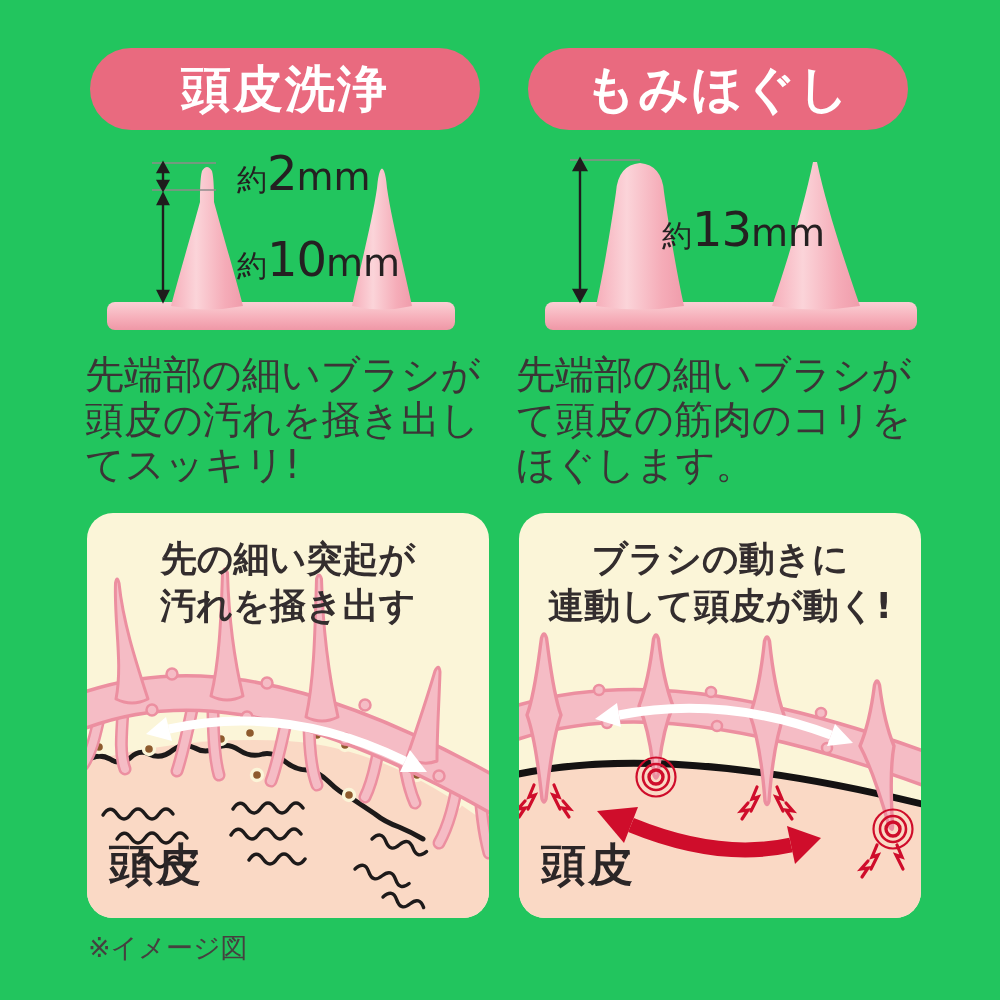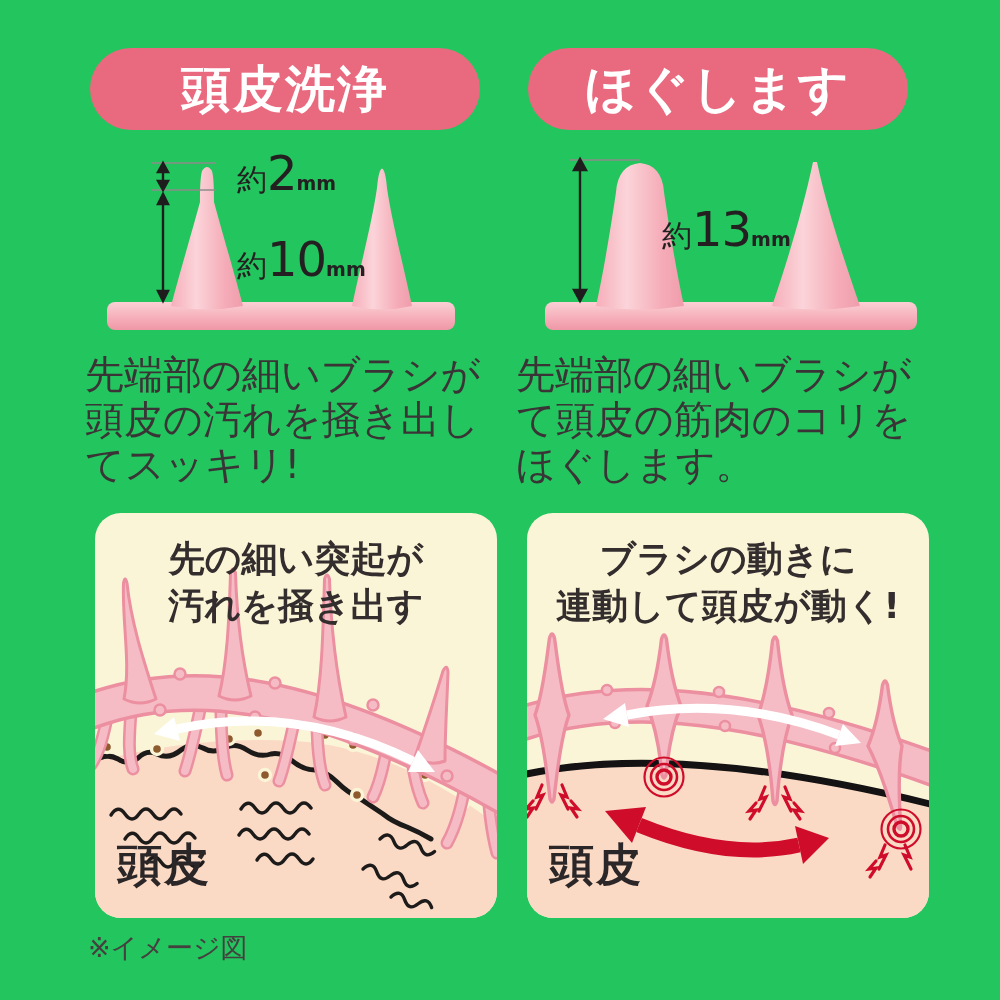--- a/index.html
+++ b/index.html
@@ -13,29 +13,29 @@
     position:absolute;height:82px;border-radius:41px;background:#E96A7F;
     color:#ffffff;display:flex;align-items:center;justify-content:center;
     font-size:50px;font-weight:700;letter-spacing:2px;
   }
   .pill-left{left:90px;top:48px;width:390px;}
   .pill-right{left:528px;top:48px;width:380px;}
   
   .dim{position:absolute;color:#242021;white-space:nowrap;line-height:1;}
   .dim-pre{font-size:30px;font-weight:500;}
   .dim-val{font-size:48px;font-weight:500;letter-spacing:-1px;}
-  .dim-unit{font-size:19px;font-weight:700;}
+  .dim-unit{font-size:38px;font-weight:400;}
   
   .desc{position:absolute;width:440px;color:#3B3436;font-size:39px;font-weight:500;line-height:45px;}
   .desc-left{left:85px;top:352px;}
   .desc-right{left:516px;top:352px;}
   
   .panel{
     position:absolute;top:513px;width:402px;height:405px;background:#FBF5D8;
-    border-radius:26px;overflow:hidden;margin-left:8px;
+    border-radius:26px;overflow:hidden;
   }
   .panel-left{left:87px;}
   .panel-right{left:519px;}
   .panel svg{position:absolute;left:0;top:0;}
   .panel-title{
     position:absolute;left:0;top:22px;width:100%;text-align:center;
     color:#332D2E;font-size:36px;font-weight:600;line-height:47px;z-index:3;
   }
   .scalp-label{
     position:absolute;left:22px;top:322px;color:#2B2627;
@@ -46,21 +46,21 @@
 </style>
 </head>
 <body>
 
 <div class="canvas">
 
   <div class="pill pill-left">
     <span>頭皮洗浄</span>
   </div>
   <div class="pill pill-right">
-    <span>ほぐします</span>
+    <span>もみほぐし</span>
   </div>
 
   <svg class="abs" style="left:90px;top:150px;" width="400" height="190" viewBox="0 0 400 190">
     <defs>
       <linearGradient id="coneG" x1="0" y1="0" x2="1" y2="0">
         <stop offset="0" stop-color="#F6AEBA"></stop>
           <stop offset="0.35" stop-color="#FBD4D9"></stop>
         <stop offset="0.75" stop-color="#F5ACB8"></stop>
           <stop offset="1" stop-color="#F09CAB"></stop>
       </linearGradient>

